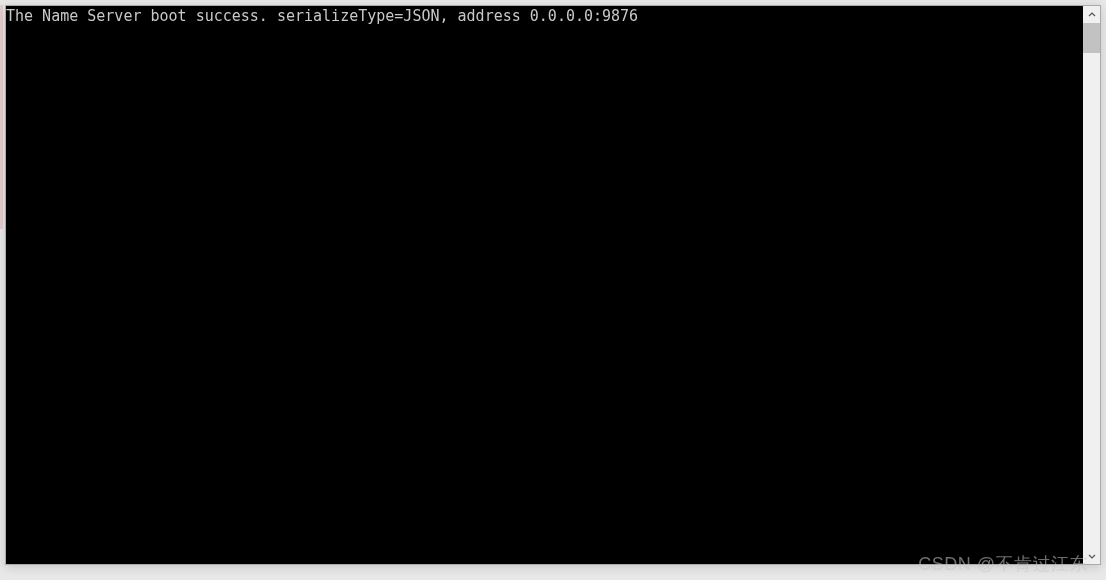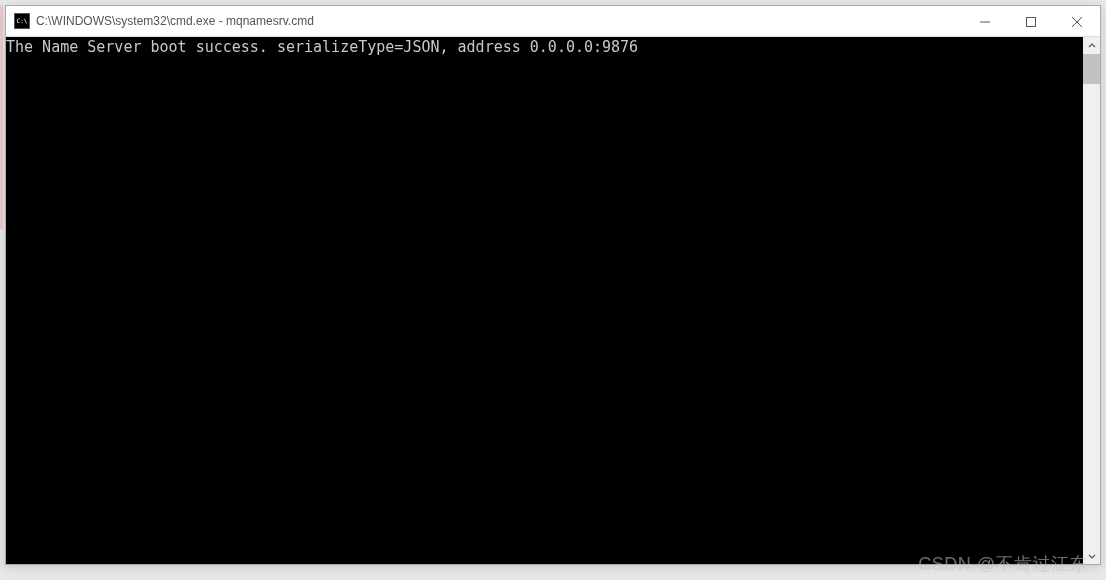--- a/index.html
+++ b/index.html
@@ -151,42 +151,20 @@
       opacity: 0.15;
       pointer-events: none;
     }
   </style>
 </head>
 <body>
 
 <div class="left-edge"></div>
 
 <div class="window">
-  <div class="titlebar">
-    <div class="titlebar-icon"></div>
-    <div class="titlebar-title">C:\WINDOWS\system32\cmd.exe - mqnamesrv.cmd</div>
-    <div class="window-controls">
-      <button class="win-btn">
-        <svg viewBox="0 0 10 10">
-            <line x1="0" y1="5" x2="10" y2="5"></line>
-          </svg>
-      </button>
-      <button class="win-btn">
-        <svg viewBox="0 0 10 10">
-            <rect x="0.5" y="0.5" width="9" height="9"></rect>
-          </svg>
-      </button>
-      <button class="win-btn close">
-        <svg viewBox="0 0 10 10">
-            <line x1="0" y1="0" x2="10" y2="10"></line>
-            <line x1="10" y1="0" x2="0" y2="10"></line>
-          </svg>
-      </button>
-    </div>
-  </div>
   <div class="client-area">
     <div class="terminal">The Name Server boot success. serializeType=JSON, address 0.0.0.0:9876</div>
     <div class="scrollbar-v">
       <div class="scroll-arrow">
         <svg width="8" height="8" viewBox="0 0 8 8">
             <path d="M1 5 L4 2 L7 5" stroke="#555" fill="none" stroke-width="1.2"></path>
           </svg>
       </div>
       <div class="scroll-track">
         <div class="scroll-thumb"></div>

